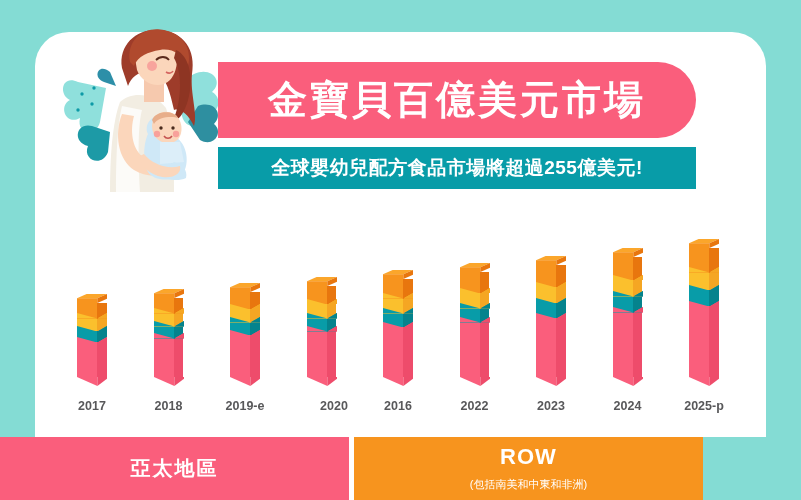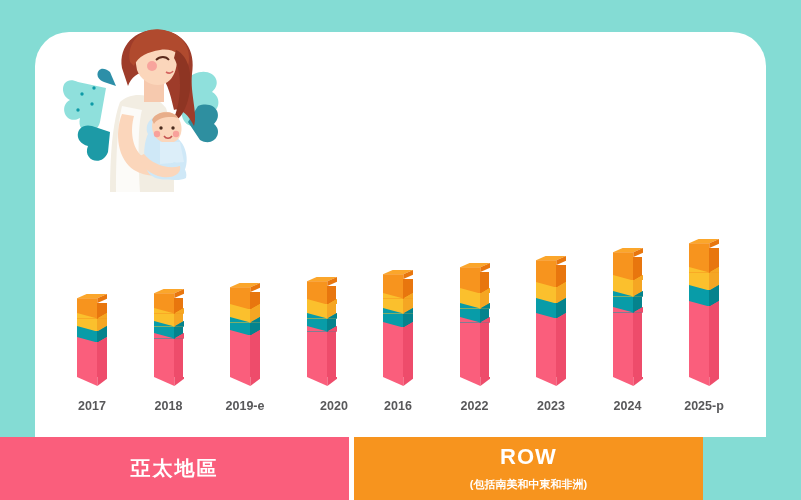--- a/index.html
+++ b/index.html
@@ -115,21 +115,21 @@
     display: flex;
     flex-direction: column;
     align-items: center;
     justify-content: center;
     color: #ffffff;
     border-right: 5px solid #ffffff;
   }
   .legend-item:last-child { border-right: none; }
   .legend-label { font-size: 20px; font-weight: bold; letter-spacing: 2px; }
   .legend-label.rom { font-size: 22px; letter-spacing: 1px; line-height: 1.05; }
-  .legend-sub { font-size: 11px; font-weight: bold; margin-top: 8px; letter-spacing: 0; }
+  .legend-sub { font-size: 11px; font-weight: normal; margin-top: 8px; letter-spacing: 0; }
 </style>
 </head>
 <body>
 
 <div id="stage">
 
 
   <div class="card"></div>
 
   <div class="illus">
@@ -175,20 +175,26 @@
         <circle cx="128" cy="112" r="3.2" fill="#F79393" opacity="0.8"></circle>
         <path d="M116 114 C118 117 122 117 124 114" stroke="#C4524F" stroke-width="1.5" fill="none"></path>
         <path d="M112 120 L132 120 L136 140 L112 142 Z" fill="#DCEEF9"></path>
         <path d="M126 140 C134 142 140 148 138 156 C130 160 116 158 112 152 Z" fill="#CFE8F7"></path>
       </g>
 
       <path d="M96 132 C104 142 120 148 132 144 C134 152 124 158 110 154 C98 150 92 142 92 134 Z" fill="#FBD6BB"></path>
     </svg>
   </div>
 
+  <div class="title-banner">
+    <span class="title-text">金寶貝百億美元市場</span>
+  </div>
+  <div class="sub-banner">
+    <span class="sub-text">全球嬰幼兒配方食品市場將超過255億美元!</span>
+  </div>
 
   <div class="chart" id="chart">
       <div class="bar-group" style="left: 42px; width: 30px; bottom: 60px;">
         <div class="bar" style="height: 73.78px;">
           <div class="seg" style="height: 15.5px;">
             <div class="front" style="background: rgb(247, 148, 30);"></div>
             <div class="side" style="background: rgb(232, 118, 14);"></div>
           </div>
           <div class="seg" style="height: 12.4px;">
             <div class="front" style="background: rgb(251, 192, 45);"></div>

